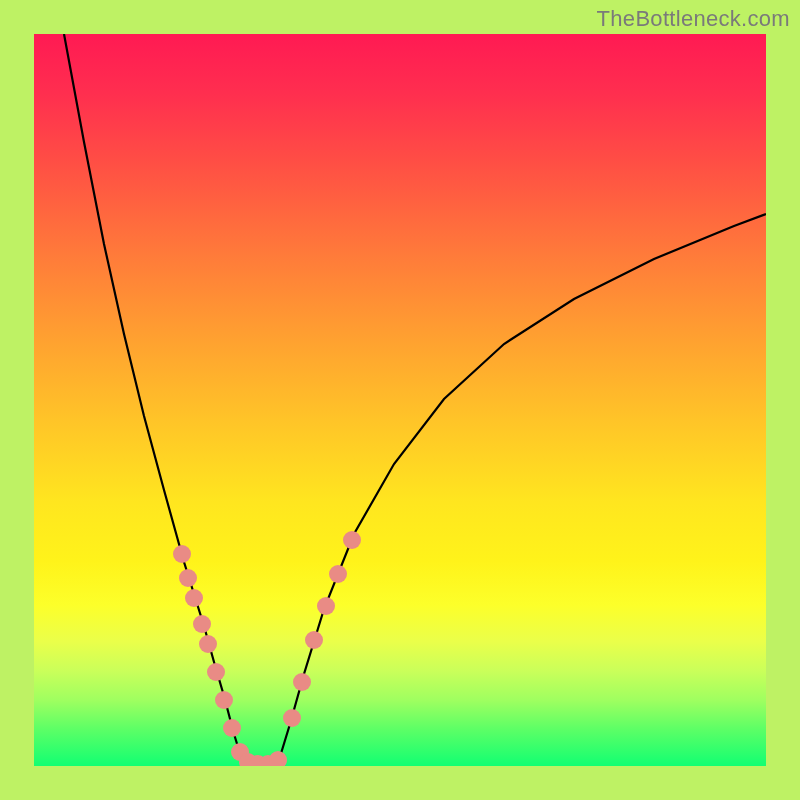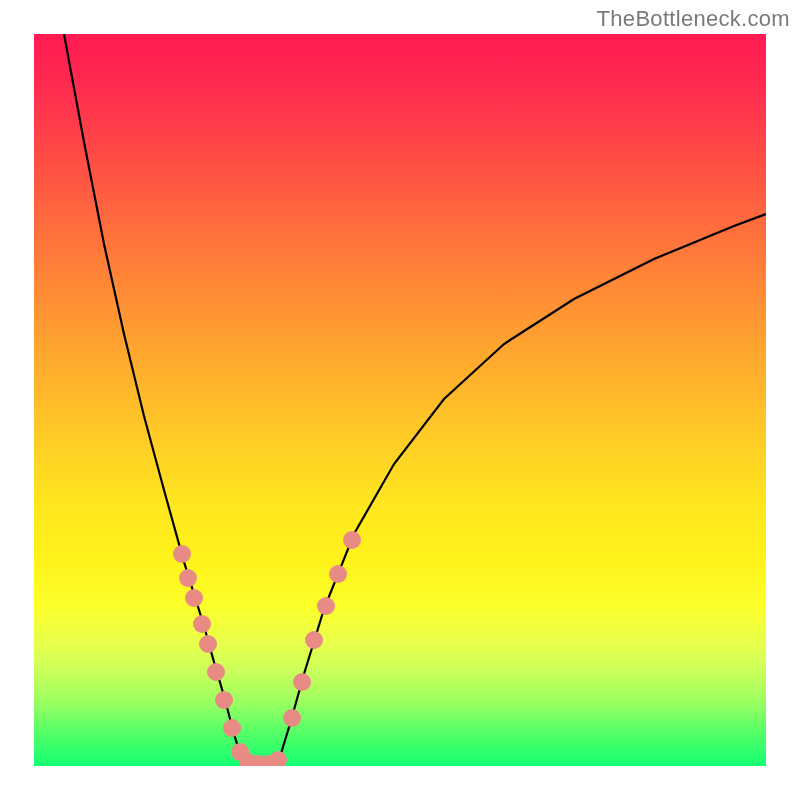--- a/index.html
+++ b/index.html
@@ -10,21 +10,21 @@
     overflow: hidden;
     background: #000;
     font-family: Arial, Helvetica, sans-serif;
   }
   .frame {
     position: absolute;
     left: 0;
     top: 0;
     width: 800px;
     height: 800px;
-    background: #ffffff;
+    background: #bef264;
   }
   .plot-area {
     position: absolute;
     left: 34px;
     top: 34px;
     width: 732px;
     height: 732px;
     
     background: linear-gradient(to bottom,
       #ff1a53 0%,

